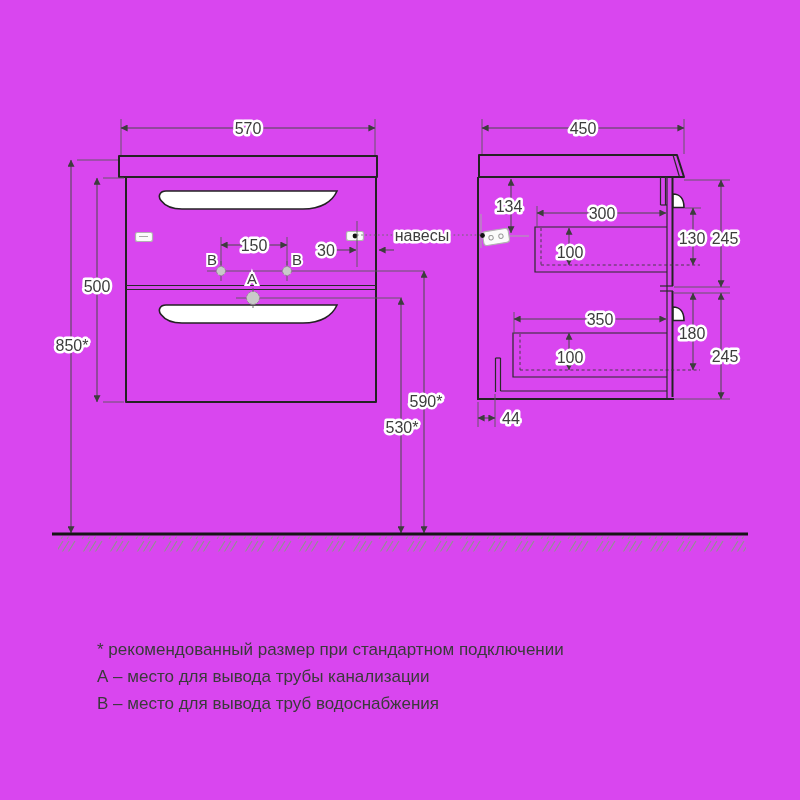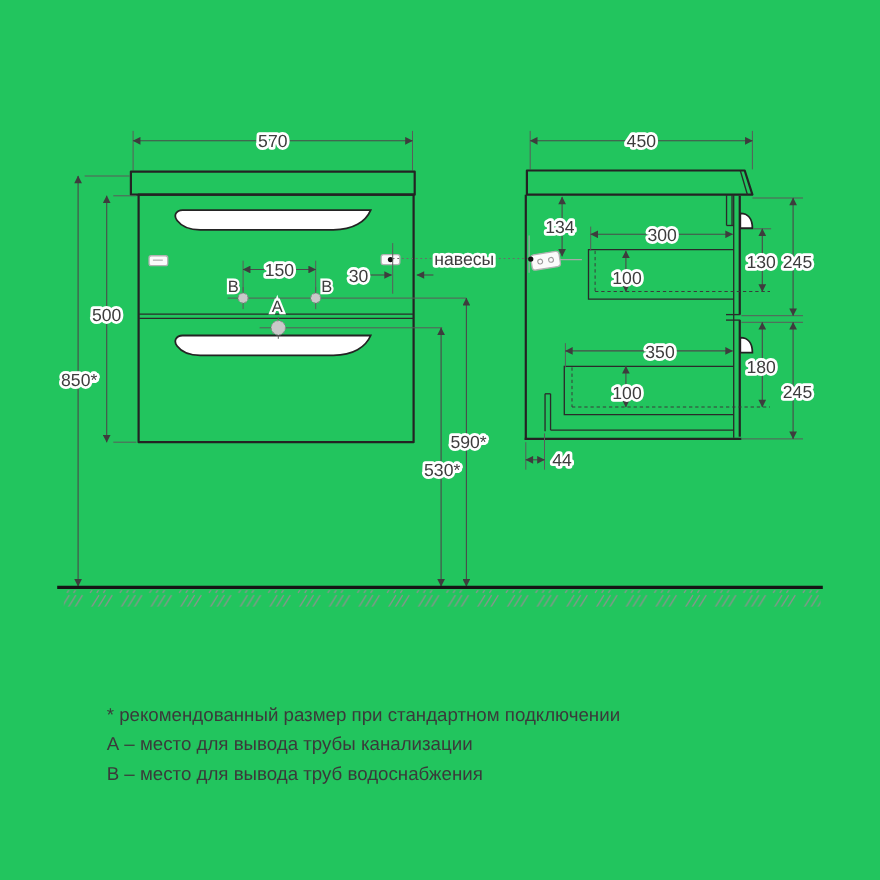--- a/index.html
+++ b/index.html
@@ -1,16 +1,16 @@
 <!DOCTYPE html>
 <html><head>
 <meta charset="utf-8">
 <style>
   html,body{margin:0;padding:0;background:#ffffff;}
-  .canvas{position:relative;width:800px;height:800px;background:#22c55e;overflow:hidden;
+  .canvas{position:relative;width:800px;height:800px;background:#d946ef;overflow:hidden;
           font-family:"Liberation Sans", sans-serif;}
   svg{display:block;}
   .obj{stroke:#232323;stroke-width:2;fill:none;stroke-linejoin:round;}
   .obj-thin{stroke:#2a2a2a;stroke-width:1.2;fill:none;}
   .obj-fill{stroke:#232323;stroke-width:1.6;fill:#ffffff;}
   .dl{stroke:#4a4a4a;stroke-width:1;fill:none;}
   .ext{stroke:#5a5a5a;stroke-width:0.9;fill:none;}
   .dashed{stroke:#3a3a3a;stroke-width:0.9;fill:none;stroke-dasharray:3 2.6;}
   .dotted{stroke:#6a6a6a;stroke-width:1;fill:none;stroke-dasharray:1.6 2.6;}
   .gray{stroke:#b2b2b2;stroke-width:1.2;fill:#fbfbfb;}

